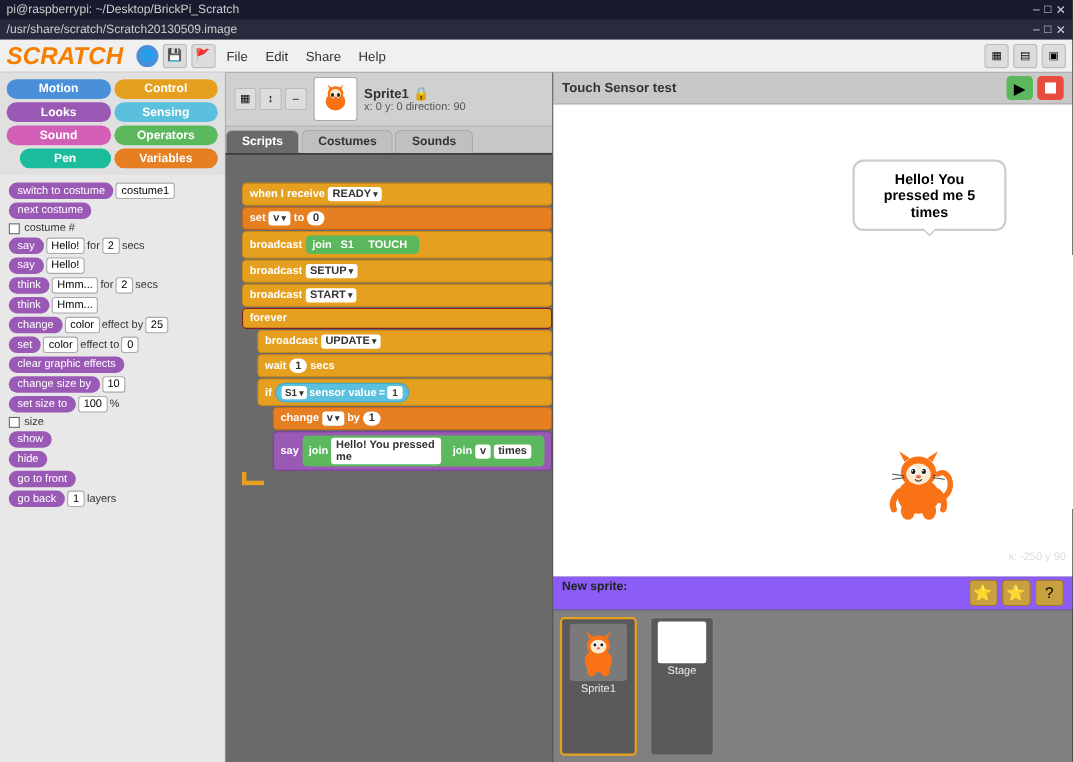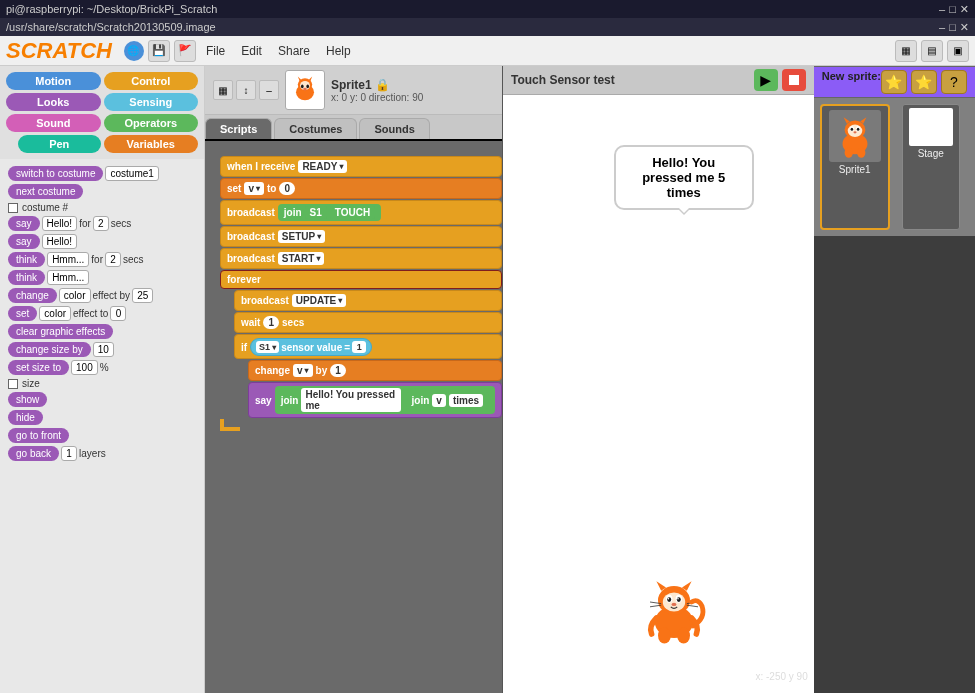--- a/index.html
+++ b/index.html
@@ -176,21 +176,21 @@
       overflow: hidden;
     }
     .sprite-info { font-size: 10px; color: #333; }
     .sprite-name { font-size: 12px; font-weight: bold; }
     .lock-icon { font-size: 12px; color: #555; }
 
     
     .tabs {
       display: flex;
       background: #c8c8c8;
-      border-bottom: 2px solid #000000;
+      border-bottom: 2px solid #404040;
     }
     .tab {
       padding: 4px 14px;
       font-size: 11px;
       font-weight: bold;
       cursor: pointer;
       border-radius: 6px 6px 0 0;
       color: #333;
       background: #c0c0c0;
       border: 1px solid #aaa;
@@ -206,21 +206,21 @@
     
     .scripts-area {
       flex: 1;
       position: relative;
       overflow: hidden;
     }
 
     
     .code-blocks {
       position: absolute;
-      top: 14px;
+      top: 24px;
       left: 15px;
     }
 
     
     .scratch-block {
       display: flex;
       align-items: center;
       padding: 3px 6px;
       margin: 1px 0;
       border-radius: 4px;
@@ -274,21 +274,21 @@
       color: #333;
       border-radius: 3px;
       padding: 1px 4px;
       font-size: 10px;
     }
 
     
     .right-panel {
       flex: 1;
       display: flex;
-      flex-direction: row;
+      flex-direction: column;
     }
 
     
     .stage-area {
       flex: 1;
       background: #7a7a7a;
       position: relative;
     }
     .stage-header {
       display: flex;

